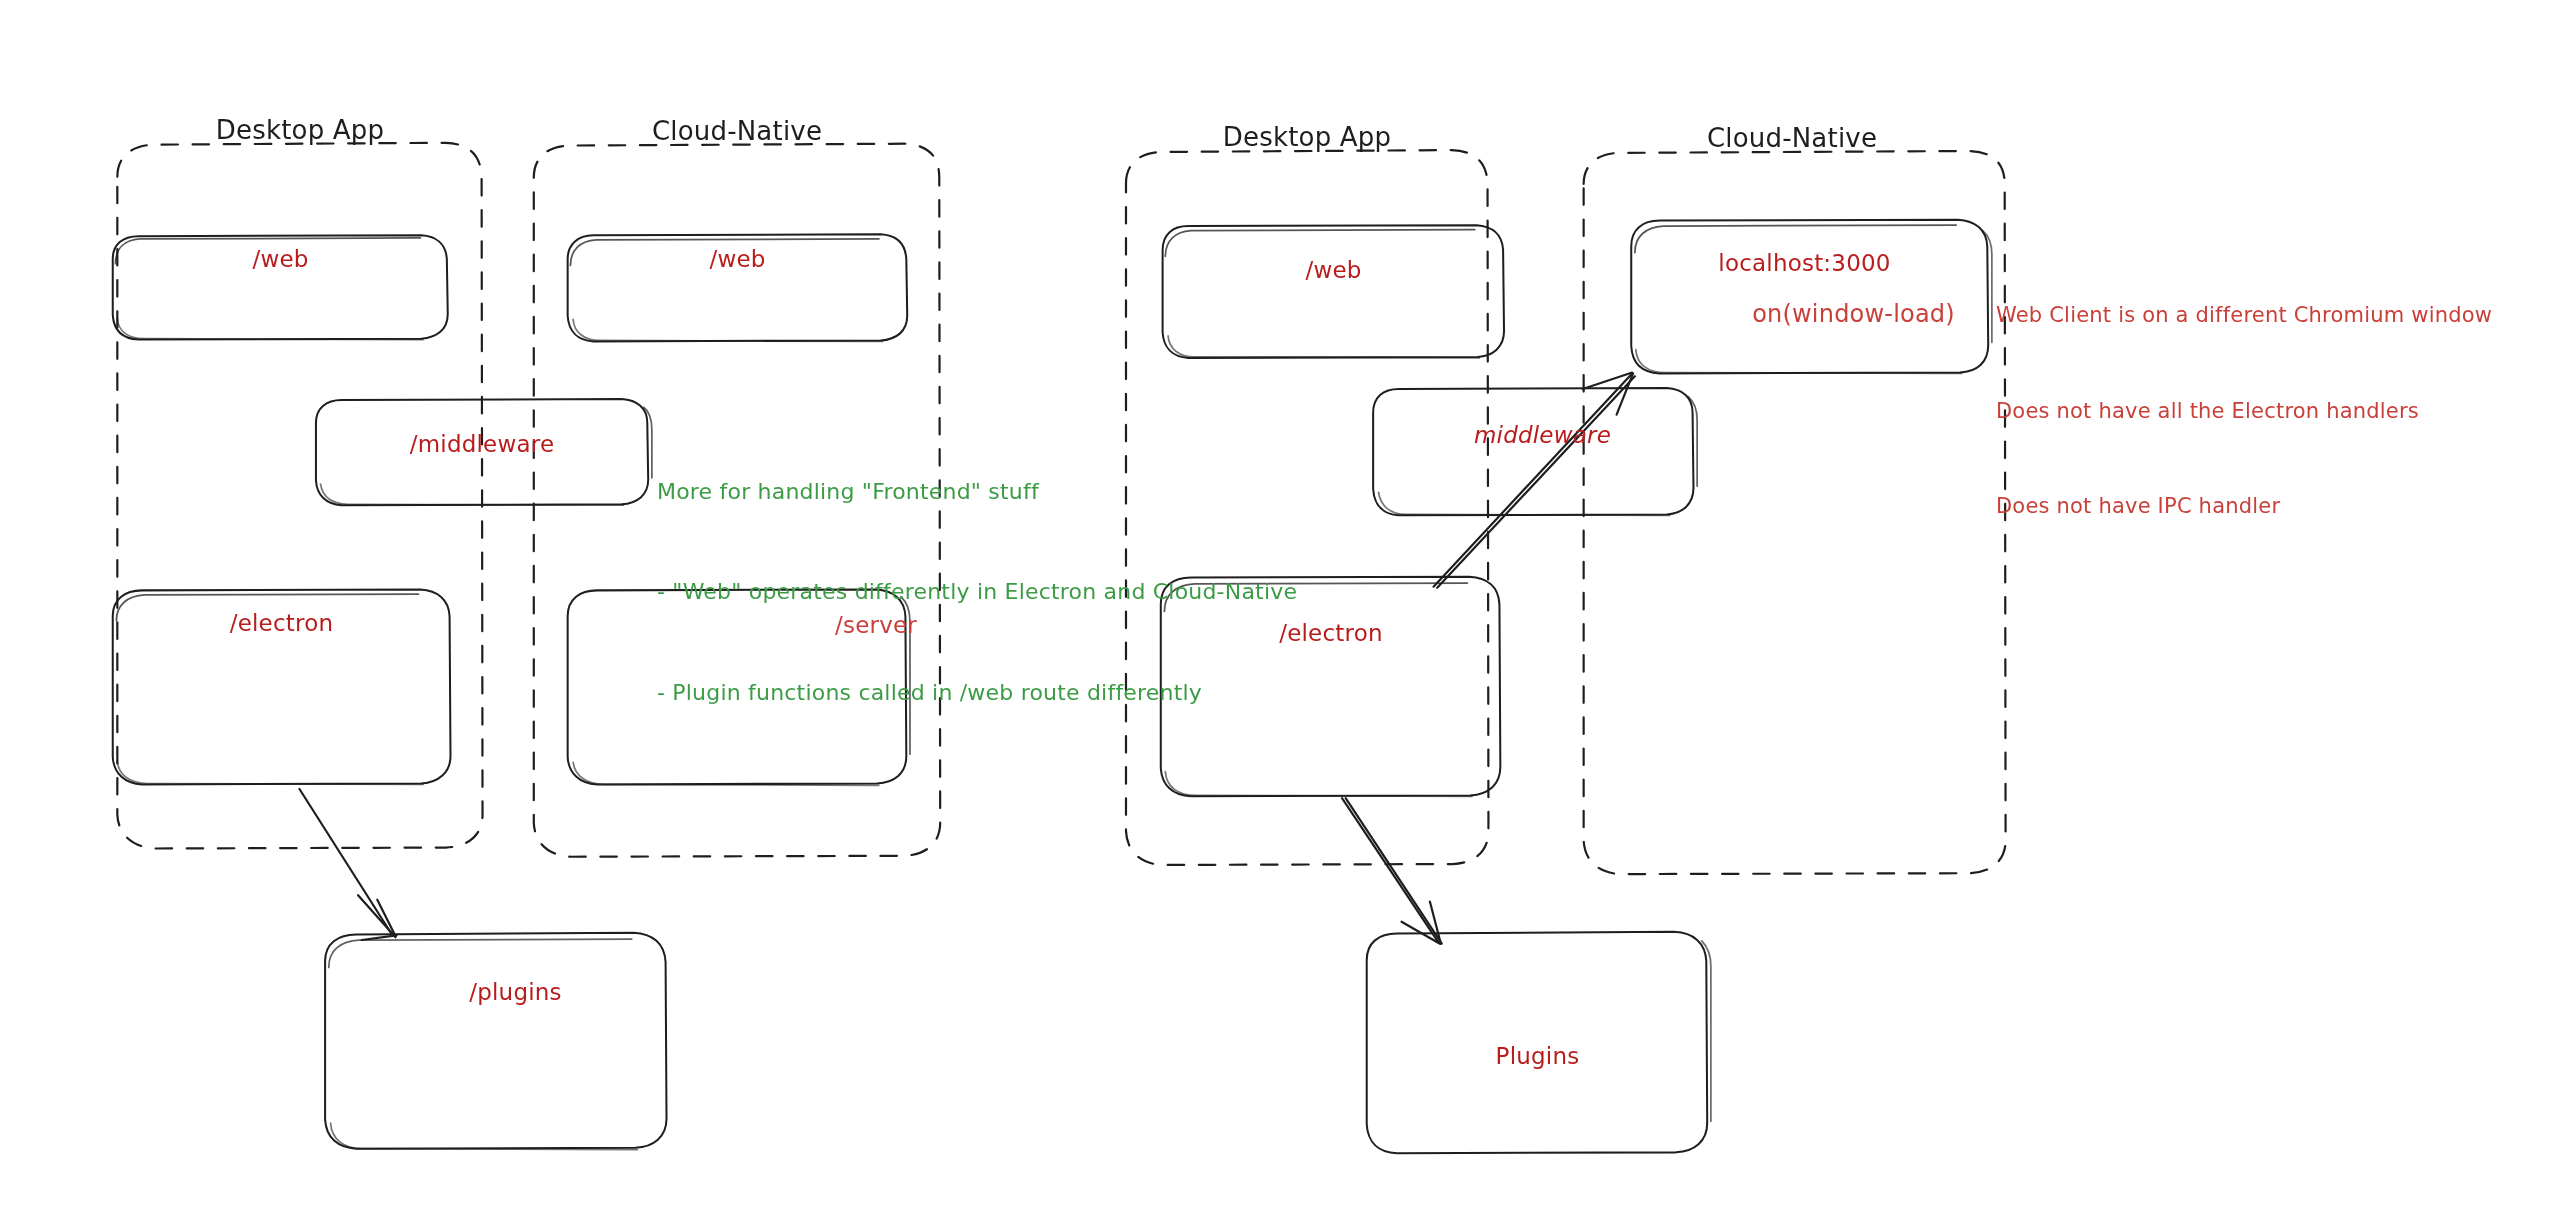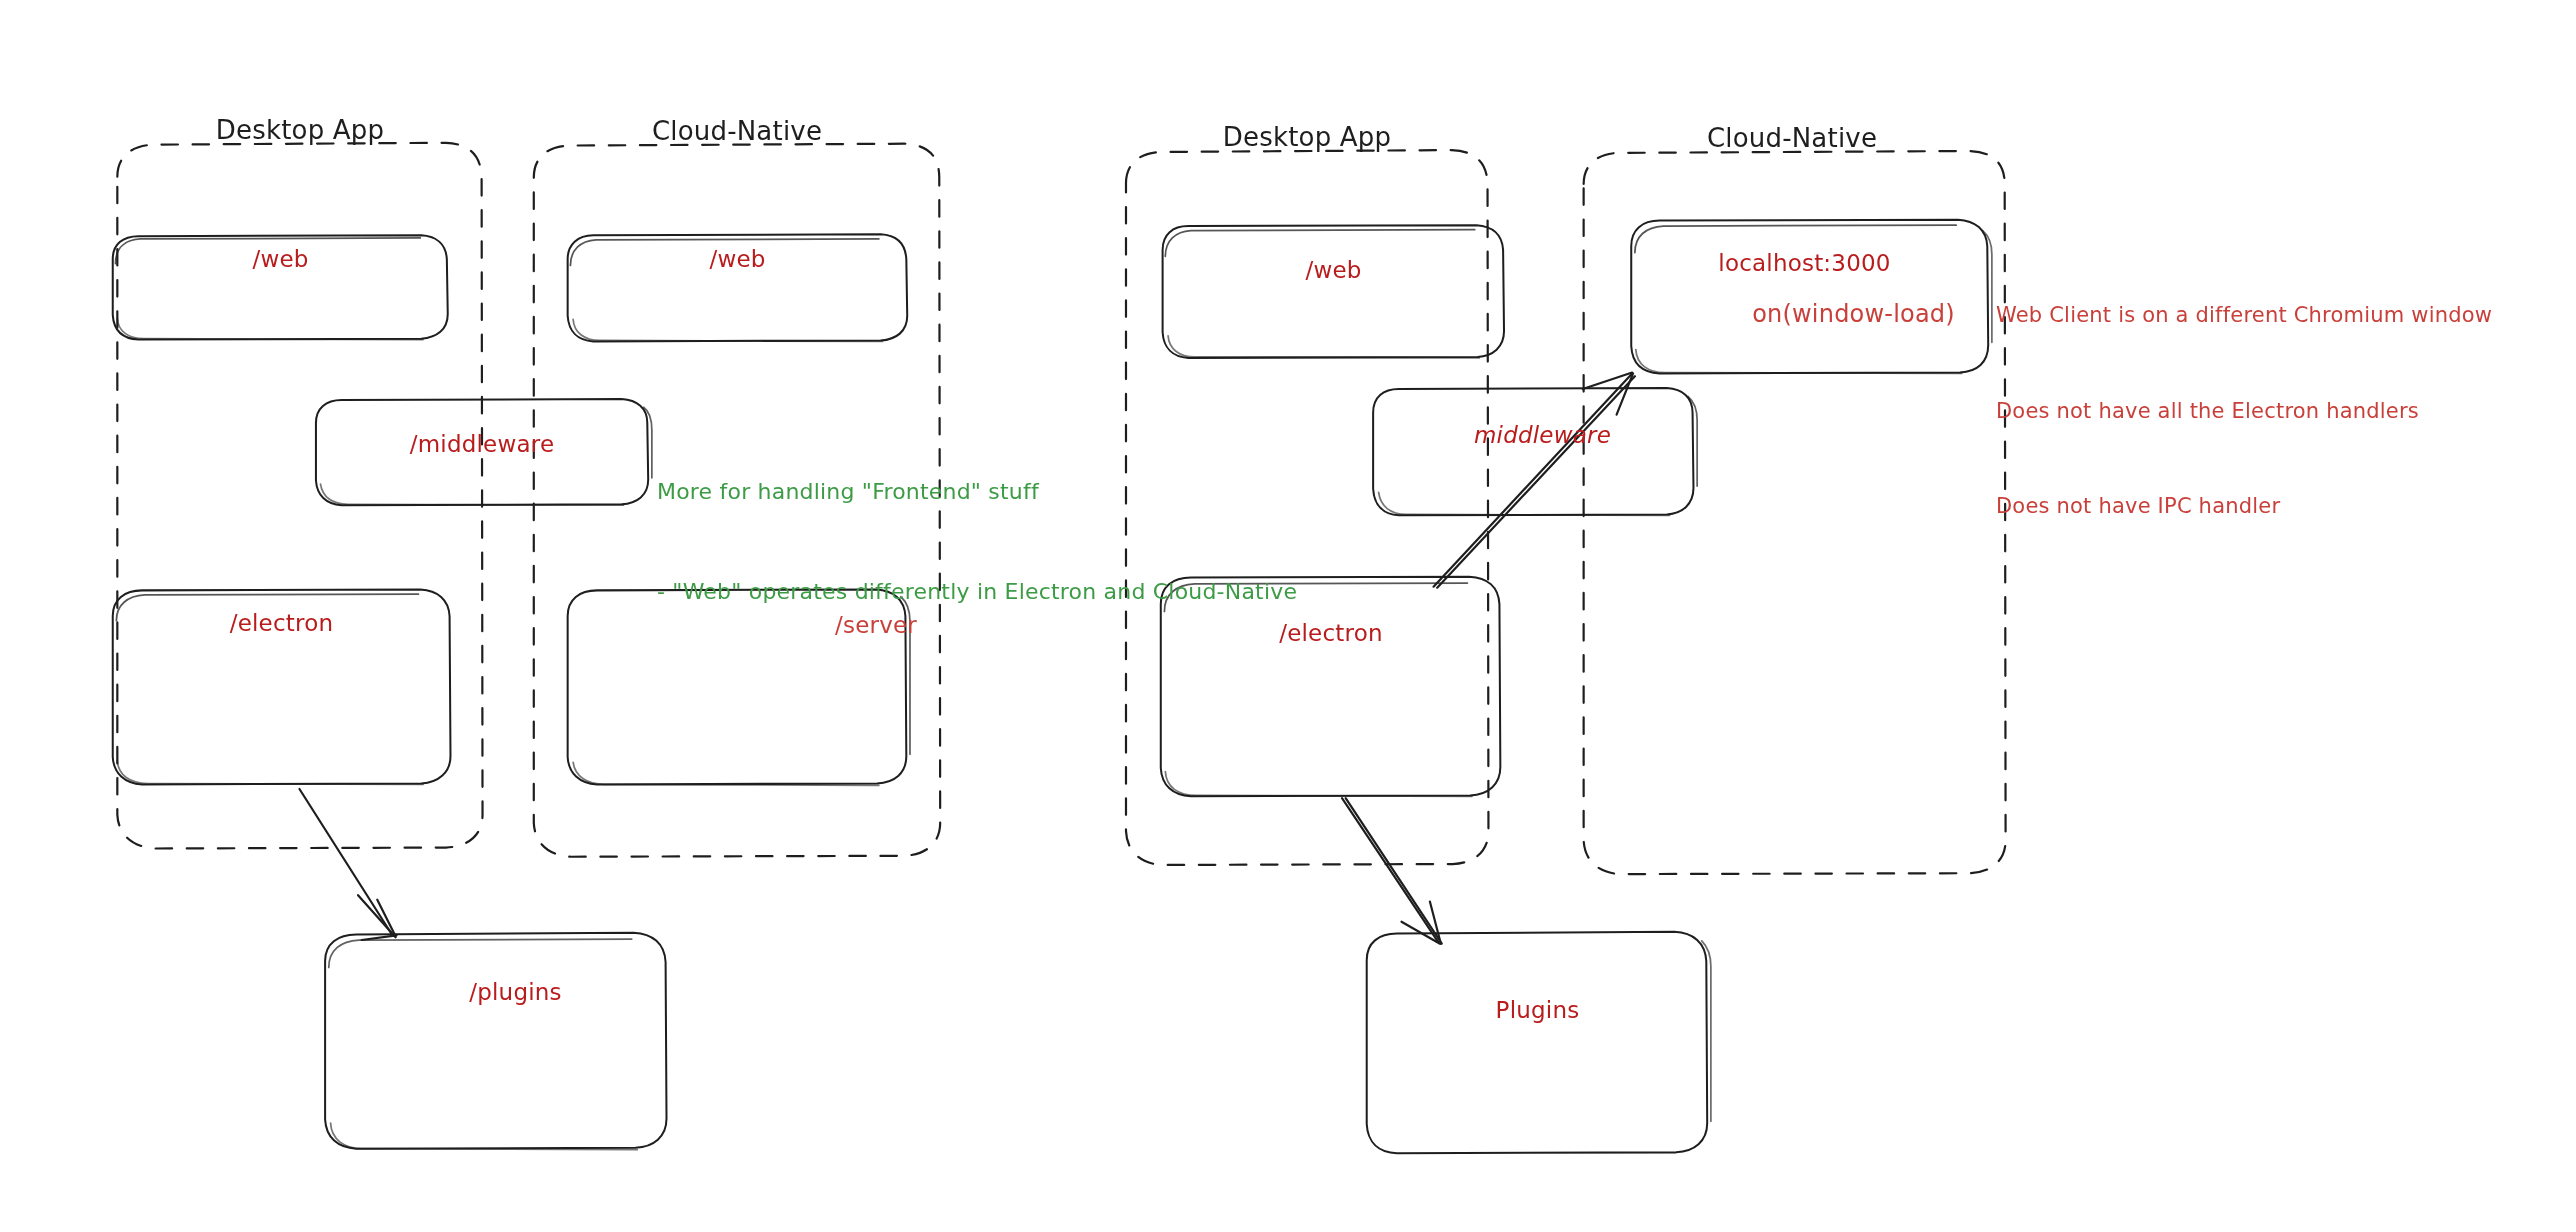--- a/index.html
+++ b/index.html
@@ -349,25 +349,26 @@
   <div class="txt node-label" style="left:1163px; top:256px; width:341px;">/web</div>
 
   <div class="txt node-label" style="left:1631px; top:249px; width:347px;">localhost:3000</div>
 
   <div class="txt node-sub" style="left:1675px; top:299px; width:357px;">on(window-load)</div>
 
   <div class="txt node-label" style="left:1373px; top:421px; width:339px;font-style:italic;">middleware</div>
 
   <div class="txt node-label" style="left:1161px; top:619px; width:340px;">/electron</div>
 
-  <div class="txt node-label" style="left:1367px; top:996px; width:341px;">Plugins</div>
+  <div class="txt node-label" style="left:1367px; top:1042px; width:341px;">Plugins</div>
 
   <div class="txt annot-green" style="left:657px; top:408px; width:732px;">
     <div>More for handling "Frontend" stuff</div>
     <div>- "Web" operates differently in Electron and Cloud-Native</div>
+    <div>- Plugin functions called in /web route differently</div>
   </div>
 
   <div class="txt annot-red" style="left:1996px; top:236px; width:586px;">
     <div>Web Client is on a different Chromium window</div>
     <div>Does not have all the Electron handlers</div>
     <div>Does not have IPC handler</div>
   </div>
 
 </div>
 

